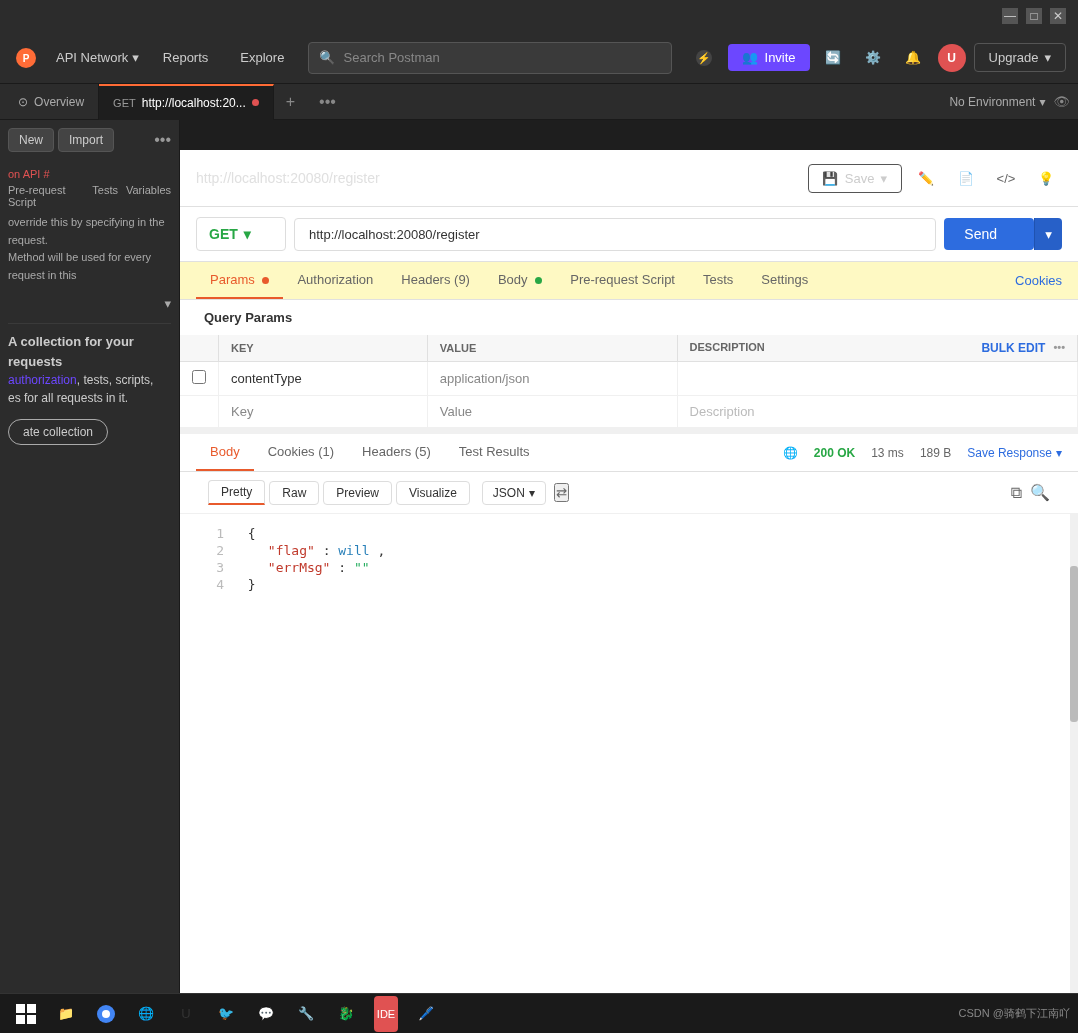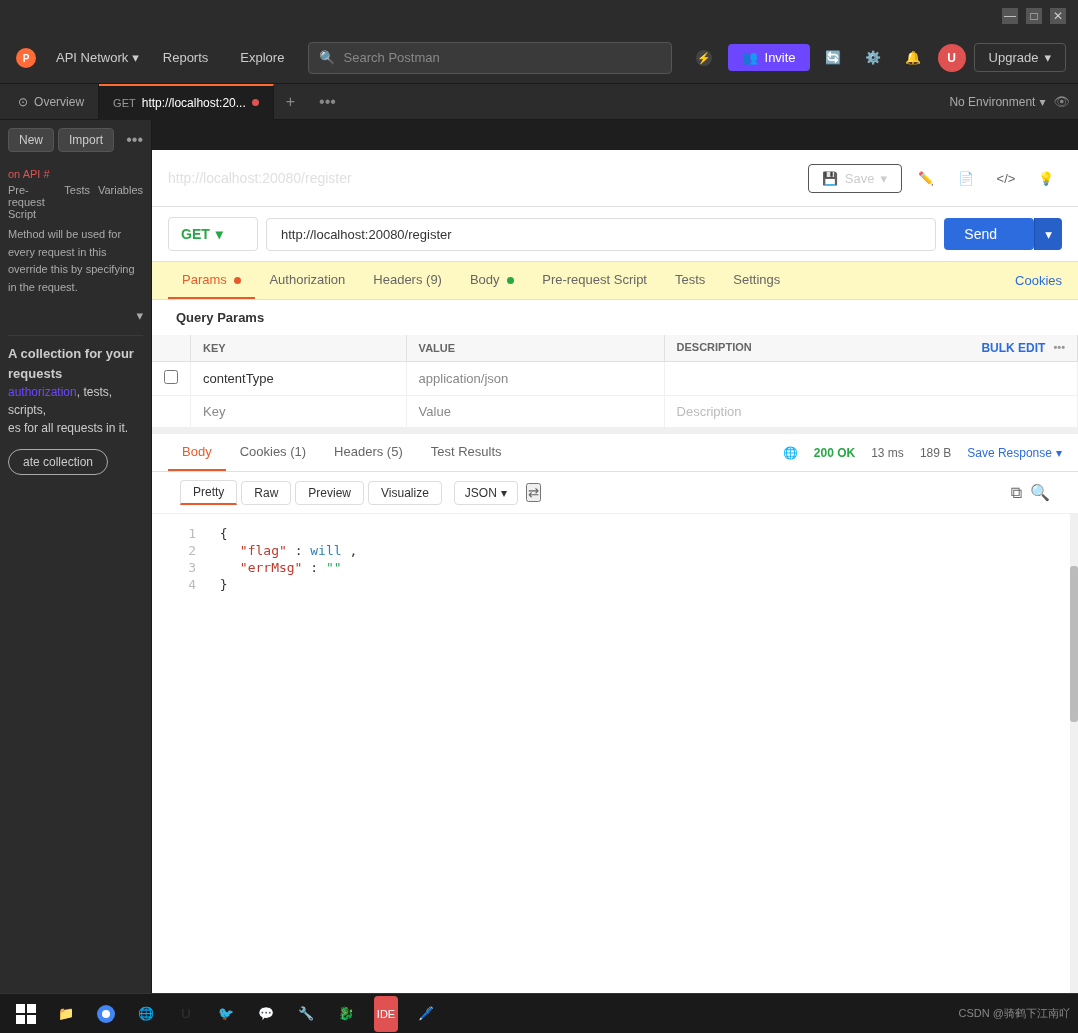--- a/index.html
+++ b/index.html
@@ -18,21 +18,21 @@
     .titlebar-right { display: flex; align-items: center; gap: 8px; margin-left: auto; }
     .invite-btn { background: #6c47ff; color: white; border: none; border-radius: 4px; padding: 6px 14px; font-size: 13px; cursor: pointer; display: flex; align-items: center; gap: 6px; }
     .icon-btn { width: 32px; height: 32px; display: flex; align-items: center; justify-content: center; background: transparent; border: none; cursor: pointer; color: #ccc; border-radius: 4px; }
     .upgrade-btn { background: transparent; border: 1px solid #555; color: #ccc; border-radius: 4px; padding: 6px 14px; font-size: 13px; cursor: pointer; display: flex; align-items: center; gap: 6px; }
     .avatar { width: 28px; height: 28px; border-radius: 50%; background: #e05252; display: flex; align-items: center; justify-content: center; color: white; font-size: 12px; font-weight: bold; }
 
     
     .main-layout { display: flex; height: calc(1033px - 32px - 52px - 36px); }
 
     
-    .sidebar { width: 152px; background: #2c2c2c; border-right: 1px solid #1a1a1a; display: flex; flex-direction: column; overflow: hidden; flex-shrink: 0; }
+    .sidebar { width: 180px; background: #2c2c2c; border-right: 1px solid #1a1a1a; display: flex; flex-direction: column; overflow: hidden; flex-shrink: 0; }
     .sidebar-toolbar { display: flex; align-items: center; padding: 8px; gap: 4px; }
     .sidebar-btn { background: #444; color: #ccc; border: 1px solid #555; border-radius: 4px; padding: 4px 10px; font-size: 12px; cursor: pointer; }
     .sidebar-more { margin-left: auto; color: #999; cursor: pointer; font-size: 16px; }
     .sidebar-content { flex: 1; padding: 8px; overflow: hidden; }
     .sidebar-collection-promo { color: #ccc; font-size: 12px; line-height: 1.5; }
     .sidebar-collection-promo .highlight { color: #6c47ff; cursor: pointer; }
     .sidebar-collection-promo .bold { font-weight: bold; font-size: 13px; }
     .create-collection-btn { background: transparent; border: 1px solid #aaa; border-radius: 14px; padding: 5px 14px; font-size: 12px; color: #ccc; cursor: pointer; margin-top: 12px; }
 
     
@@ -197,22 +197,22 @@
       <span class="sidebar-more">•••</span>
     </div>
     <div class="sidebar-content">
       <div style="color:#e05252;font-size:11px;margin-bottom:4px;">on API #</div>
       <div style="display:flex;gap:8px;font-size:11px;color:#aaa;margin-bottom:6px;">
         <span>Pre-request Script</span>
         <span>Tests</span>
         <span>Variables</span>
       </div>
       <div style="color:#aaa;font-size:11px;line-height:1.6;margin-bottom:8px;">
+        <div>override this by specifying in the request.</div>
         <div>Method will be used for every request in this</div>
-        <div>override this by specifying in the request.</div>
       </div>
       <div style="text-align:right;padding:4px 0;"><span style="color:#aaa;cursor:pointer;">▾</span></div>
       <div style="height:1px;background:#3a3a3a;margin:8px 0;"></div>
       <div class="sidebar-collection-promo">
         <div class="bold">A collection for your requests</div>
         <span class="highlight">authorization</span>, tests, scripts,
         <div>es for all requests in it.</div>
       </div>
       <button class="create-collection-btn">ate collection</button>
     </div>

